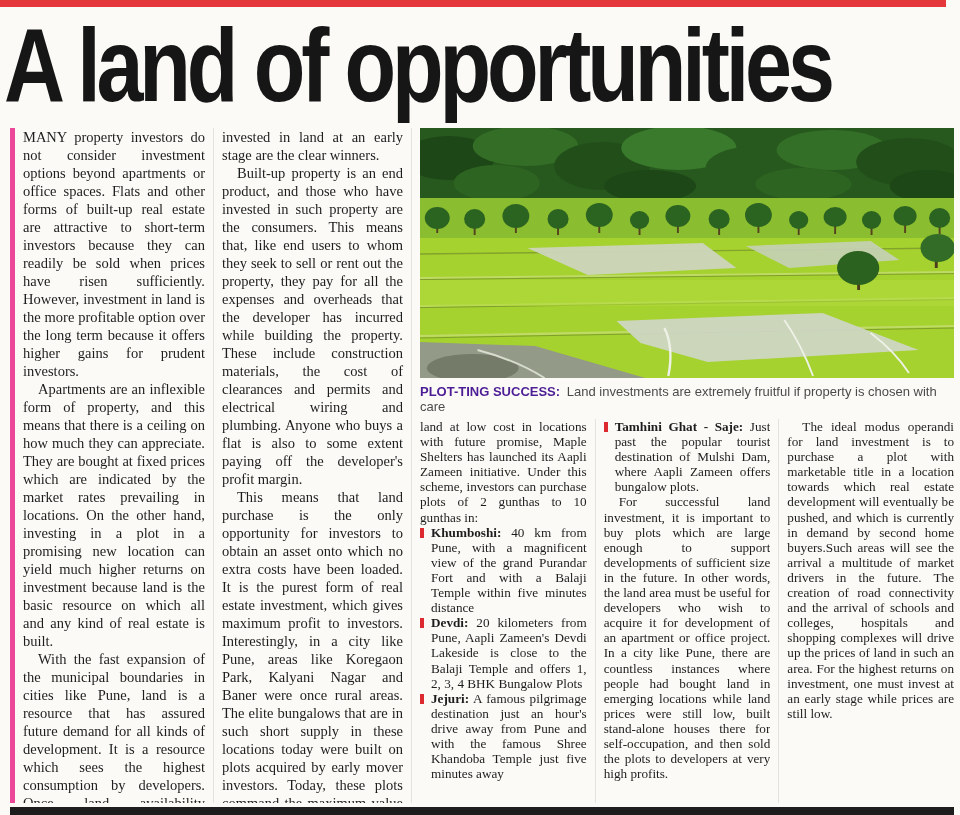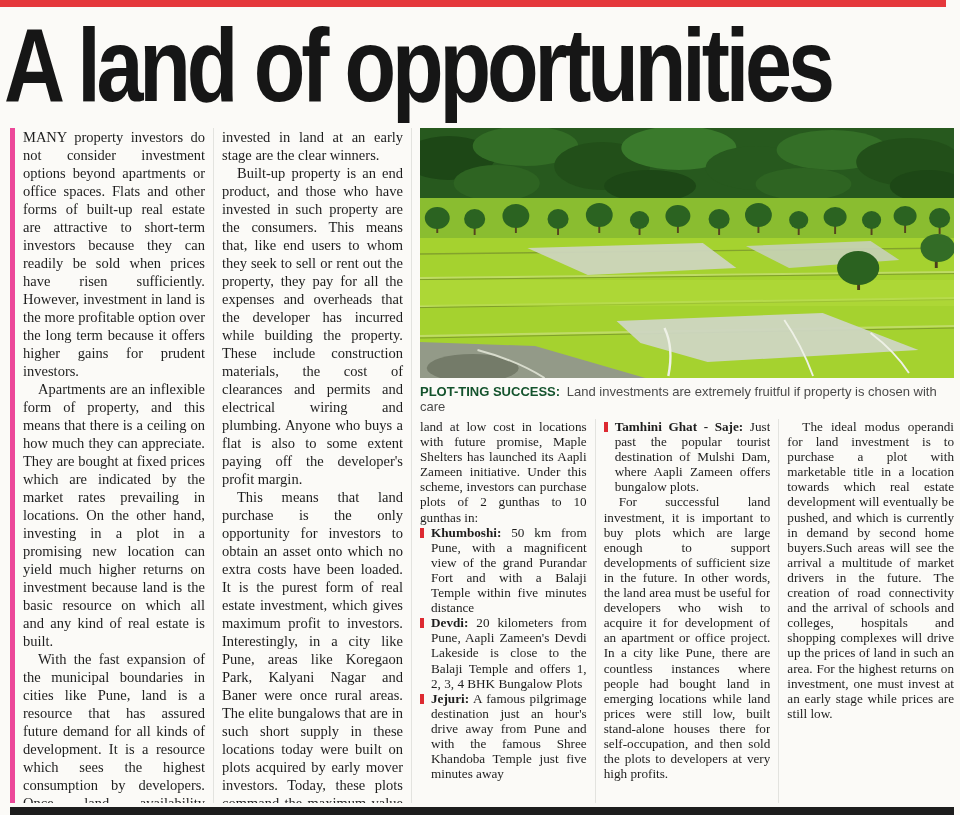--- a/index.html
+++ b/index.html
@@ -16,21 +16,21 @@
   .col-left.second{width:198px;border-left:1px solid #e3e3df;padding-left:8px;}
   .right-area{flex:1;display:flex;flex-direction:column;border-left:1px solid #e3e3df;
         padding-left:8px;overflow:hidden;}
   p{margin:0;text-align:justify;}
   .col-left p + p{text-indent:15px;}
   .indent{text-indent:15px;}
   .photo{position:relative;height:250px;flex:none;background:#9ecb2d;overflow:hidden;}
   .photo svg{display:block;width:100%;height:100%;}
   .caption{flex:none;font-family:"Liberation Sans",sans-serif;font-size:13px;color:#4b4b4b;
         padding:6px 0 5px;}
-  .cap-label{font-weight:bold;color:#14532d;margin-right:3px;}
+  .cap-label{font-weight:bold;color:#4c1d95;margin-right:3px;}
   .cols345{flex:1;display:flex;overflow:hidden;}
   .col-r{flex:1;box-sizing:border-box;font-size:13.2px;line-height:15.1px;overflow:hidden;}
   .col-r + .col-r{border-left:1px solid #e3e3df;padding-left:8px;margin-left:8px;}
   .bullet-item{position:relative;padding-left:11px;text-align:justify;}
   .sq{position:absolute;left:0;top:3px;width:4px;height:10px;background:#dd2a31;}
   .bullet-label{font-weight:bold;}
   .byline{font-weight:bold;margin-top:14px;font-size:13.6px;line-height:16.5px;text-align:left;}
   .bottombar{position:absolute;bottom:0;left:10px;right:6px;height:8px;background:#1d1d1d;}
 </style>
 </head>
@@ -142,21 +142,21 @@
         <span class="cap-text">Land investments are extremely fruitful if property is chosen with care</span>
       </div>
 
       <div class="cols345">
 
         <div class="col-r">
           <p>land at low cost in locations with future promise, Maple Shelters has launched its Aapli Zameen initiative. Under this scheme, investors can purchase plots of 2 gunthas to 10 gunthas in:</p>
           <div class="bullet-item">
             <span class="sq"></span>
             <span class="bullet-label">Khumboshi:</span>
-            <span>50 km from Pune, with a magnificent view of the grand Purandar Fort and with a Balaji Temple within five minutes distance</span>
+            <span>40 km from Pune, with a magnificent view of the grand Purandar Fort and with a Balaji Temple within five minutes distance</span>
           </div>
           <div class="bullet-item">
             <span class="sq"></span>
             <span class="bullet-label">Devdi:</span>
             <span>20 kilometers from Pune, Aapli Zameen's Devdi Lakeside is close to the Balaji Temple and offers 1, 2, 3, 4 BHK Bungalow Plots</span>
           </div>
           <div class="bullet-item">
             <span class="sq"></span>
             <span class="bullet-label">Jejuri:</span>
             <span>A famous pilgrimage destination just an hour's drive away from Pune and with the famous Shree Khandoba Temple just five minutes away</span>

